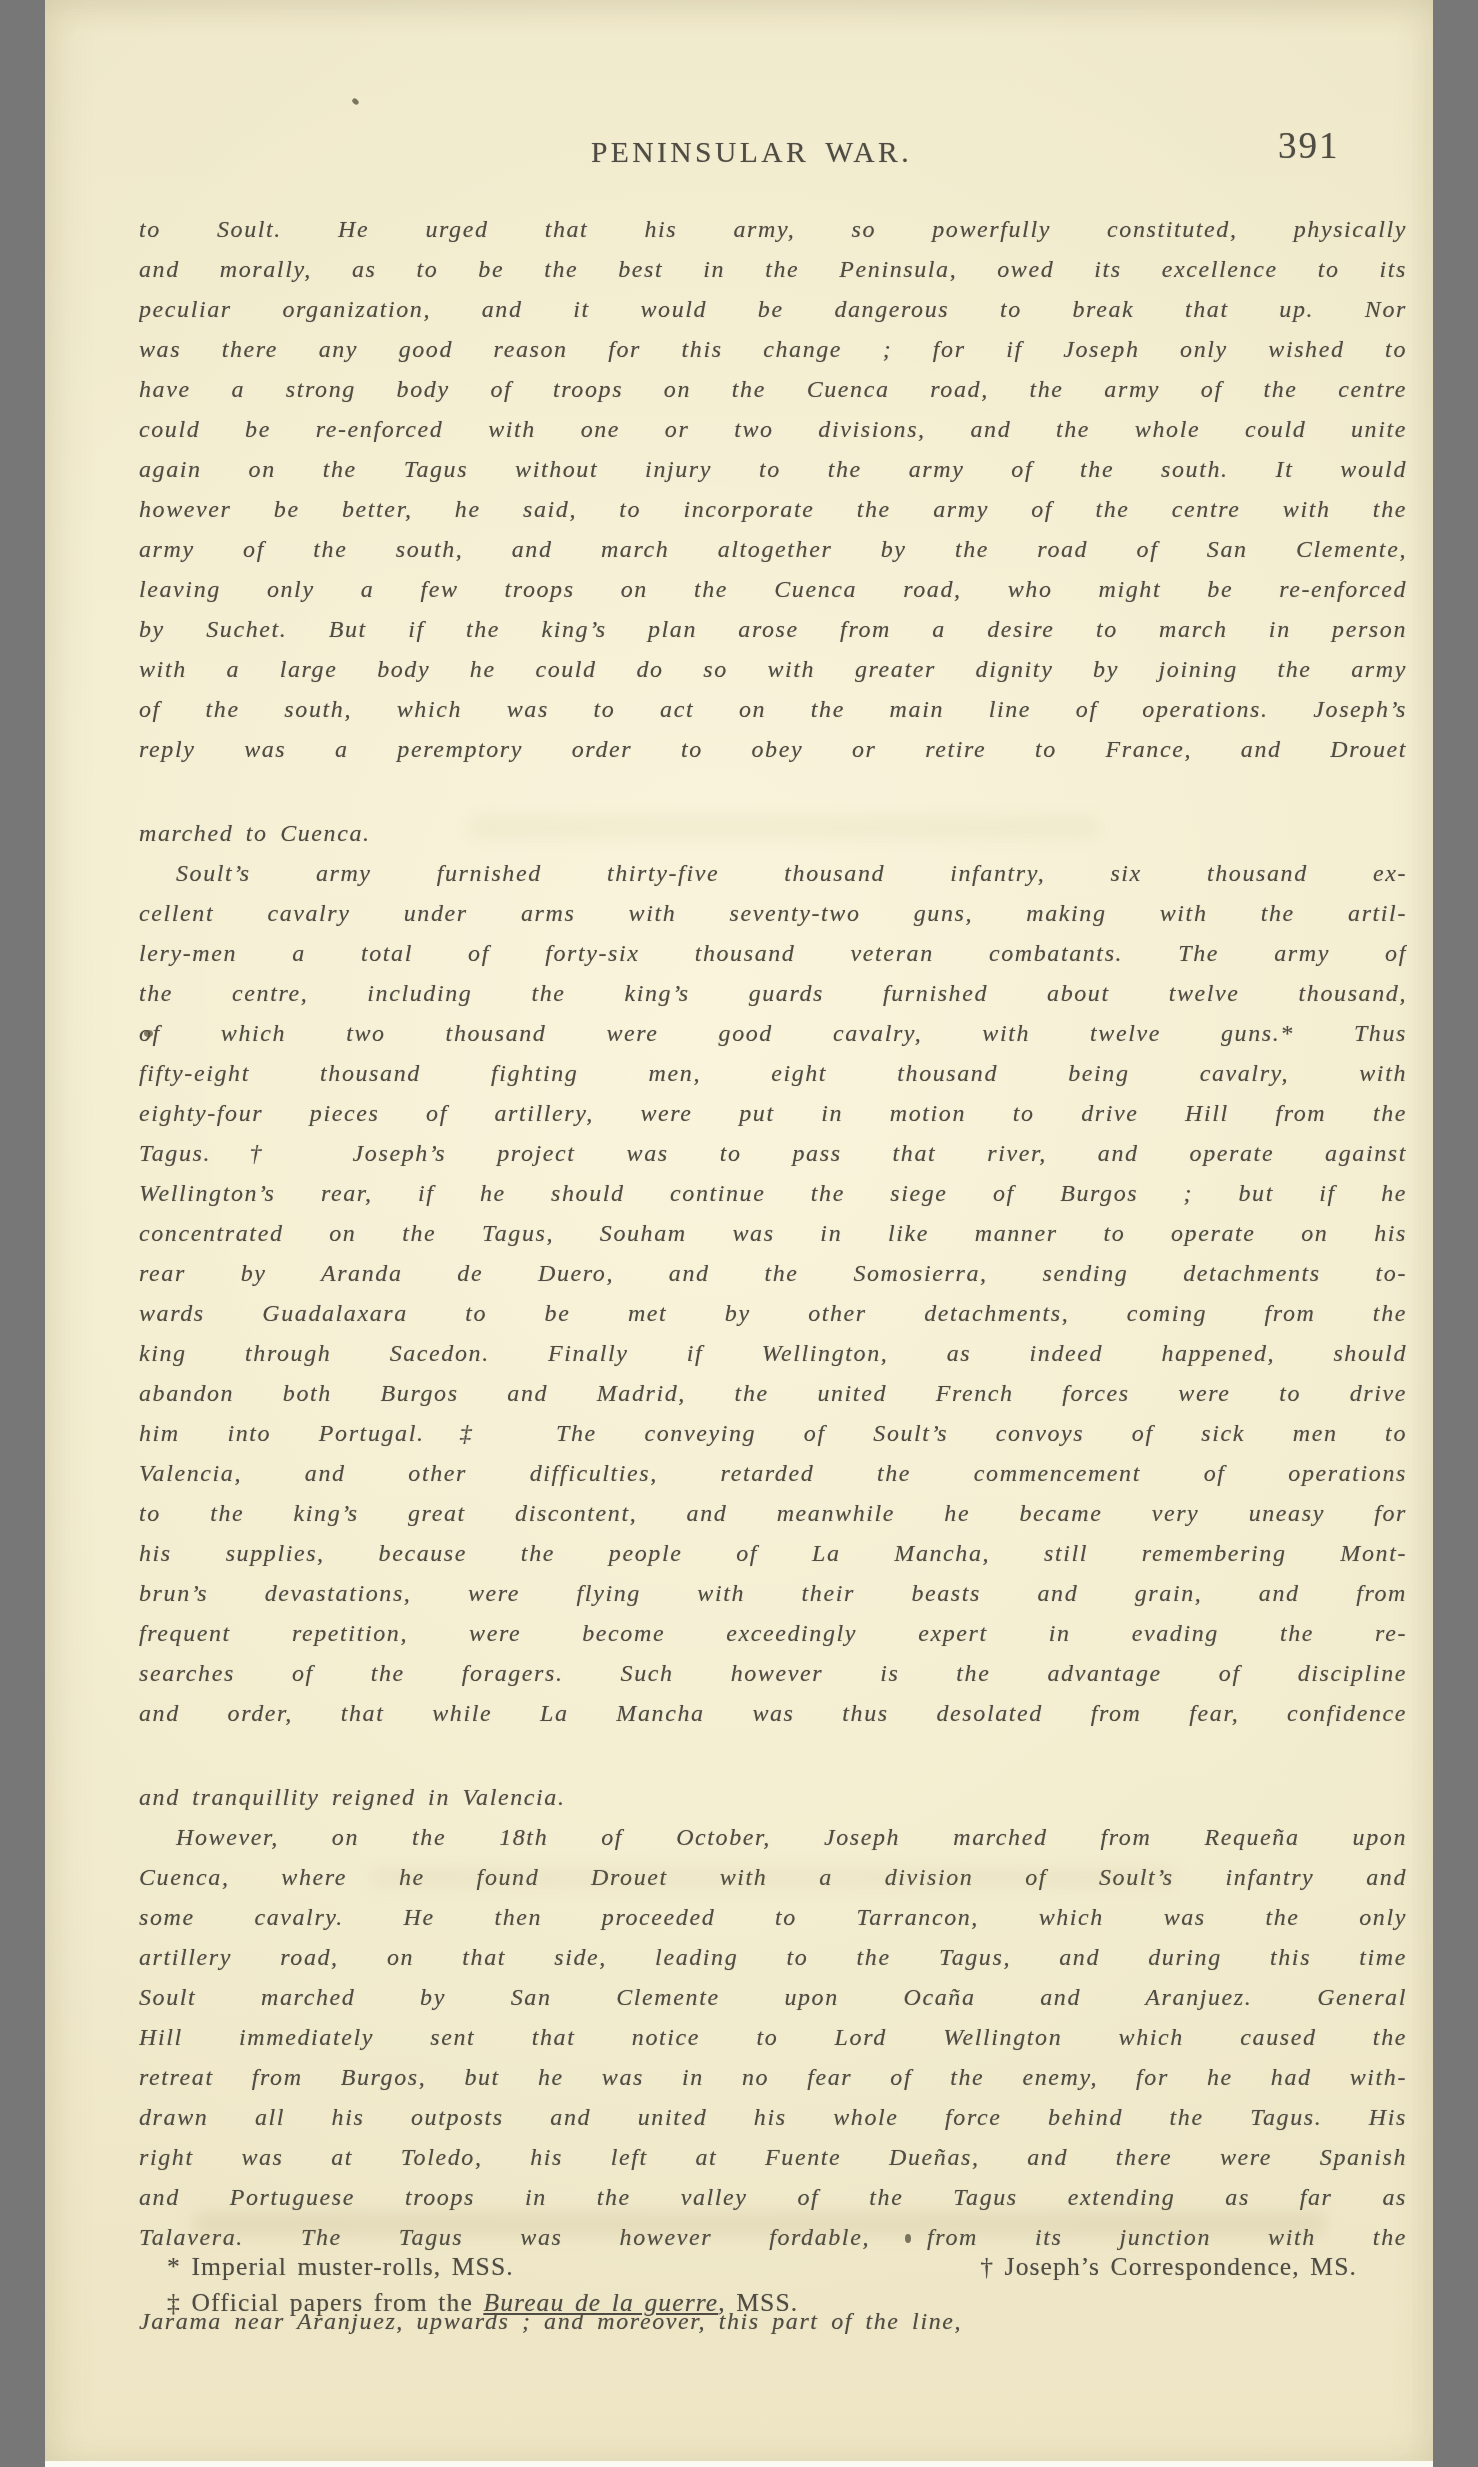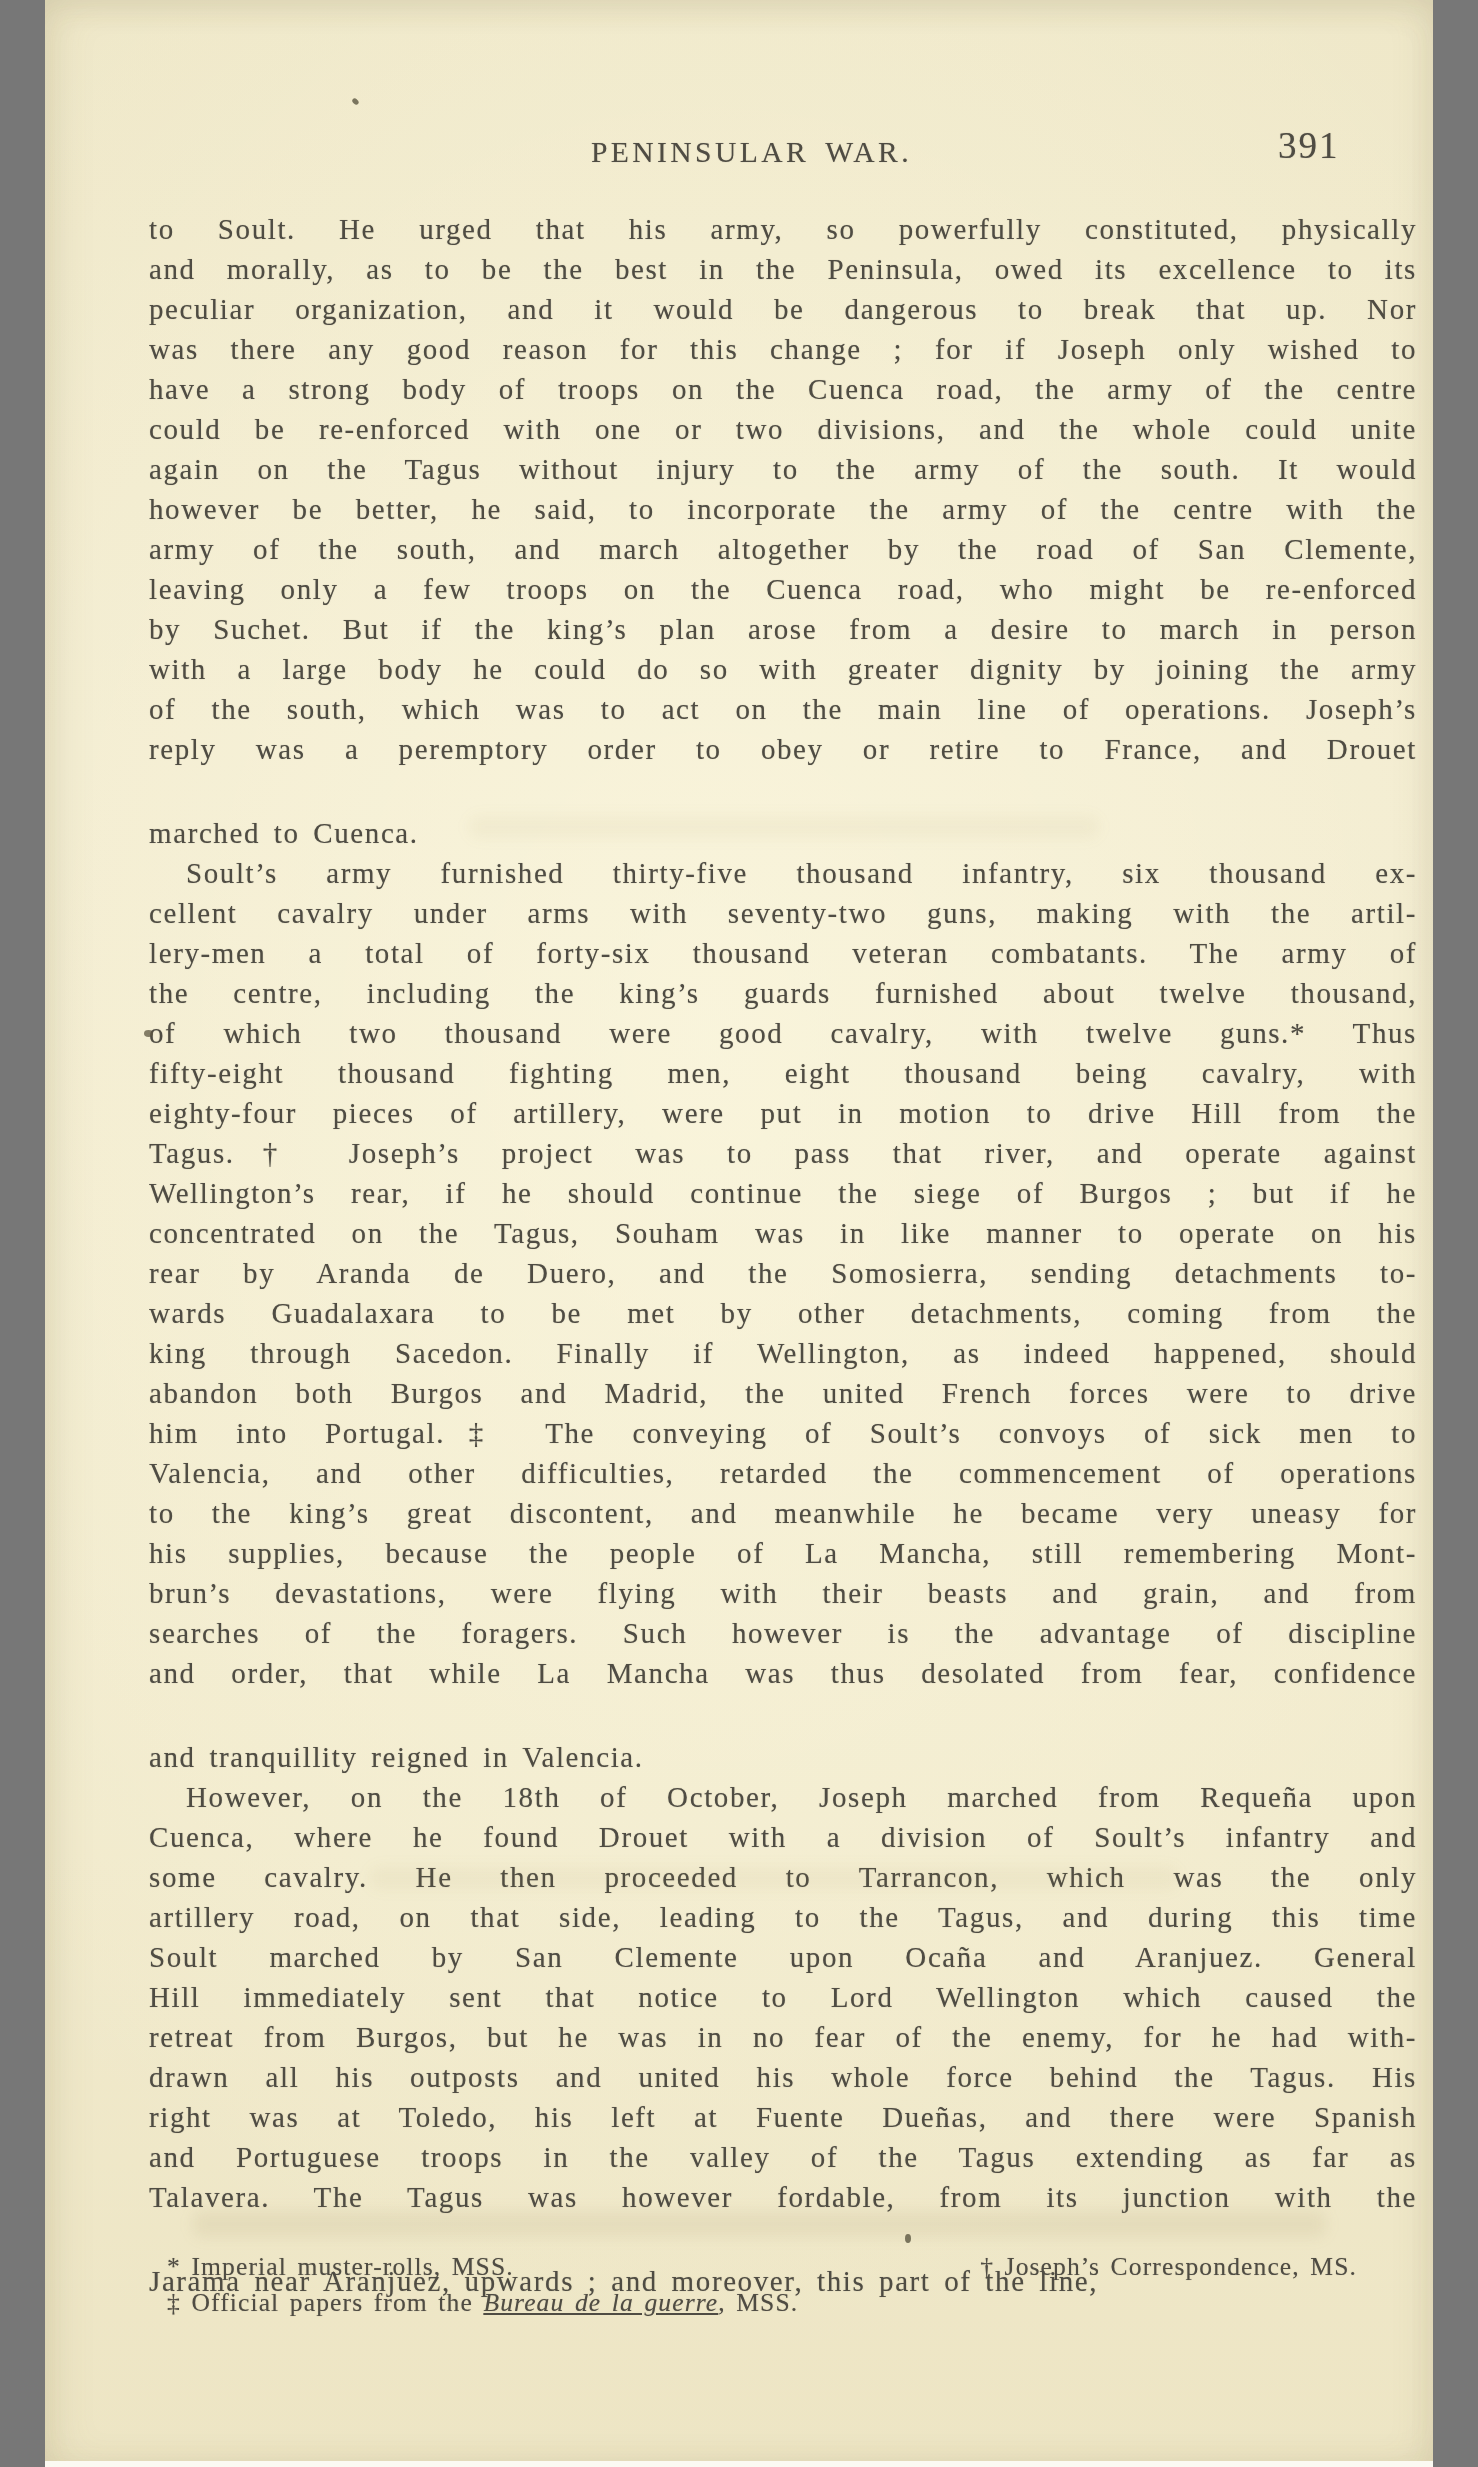--- a/index.html
+++ b/index.html
@@ -46,26 +46,27 @@
     top: 124px;
     left: 1233px;
     font-size: 37px;
     letter-spacing: 2px;
     text-shadow: 0 0 1px rgba(79,76,67,0.45);
   }
 
   .text-block {
     position: absolute;
     top: 209px;
-    left: 104px;
+    left: 94px;
     width: 1268px;
-    font-size: 29px;
+    font-size: 24px;
     letter-spacing: 1.6px;
     word-spacing: 4.9px;
     text-shadow: 0 0 1px rgba(79,76,67,0.42);
+    font-style: italic;
   }
 
   .line {
     line-height: 40px;
     height: 40px;
     white-space: nowrap;     
     text-align: justify;
     text-align-last: justify;
     white-space: normal;
     overflow: hidden;
@@ -156,20 +157,21 @@
       <div class="line">concentrated on the Tagus, Souham was in like manner to operate on his</div>
       <div class="line">rear by Aranda de Duero, and the Somosierra, sending detachments to-</div>
       <div class="line">wards Guadalaxara to be met by other detachments, coming from the</div>
       <div class="line">king through Sacedon.  Finally if Wellington, as indeed happened, should</div>
       <div class="line">abandon both Burgos and Madrid, the united French forces were to drive</div>
       <div class="line">him into Portugal.‡  The conveying of Soult’s convoys of sick men to</div>
       <div class="line">Valencia, and other difficulties, retarded the commencement of operations</div>
       <div class="line">to the king’s great discontent, and meanwhile he became very uneasy for</div>
       <div class="line">his supplies, because the people of La Mancha, still remembering Mont-</div>
       <div class="line">brun’s devastations, were flying with their beasts and grain, and from</div>
+      <div class="line">frequent repetition, were become exceedingly expert in evading the re-</div>
       <div class="line">searches of the foragers.  Such however is the advantage of discipline</div>
       <div class="line">and order, that while La Mancha was thus desolated from fear, confidence</div>
       <div class="line last">and tranquillity reigned in Valencia.</div>
       <div class="line indent">However, on the 18th of October, Joseph marched from Requeña upon</div>
       <div class="line">Cuenca, where he found Drouet with a division of Soult’s infantry and</div>
       <div class="line">some cavalry.  He then proceeded to Tarrancon, which was the only</div>
       <div class="line">artillery road, on that side, leading to the Tagus, and during this time</div>
       <div class="line">Soult marched by San Clemente upon Ocaña and Aranjuez.  General</div>
       <div class="line">Hill immediately sent that notice to Lord Wellington which caused the</div>
       <div class="line">retreat from Burgos, but he was in no fear of the enemy, for he had with-</div>

